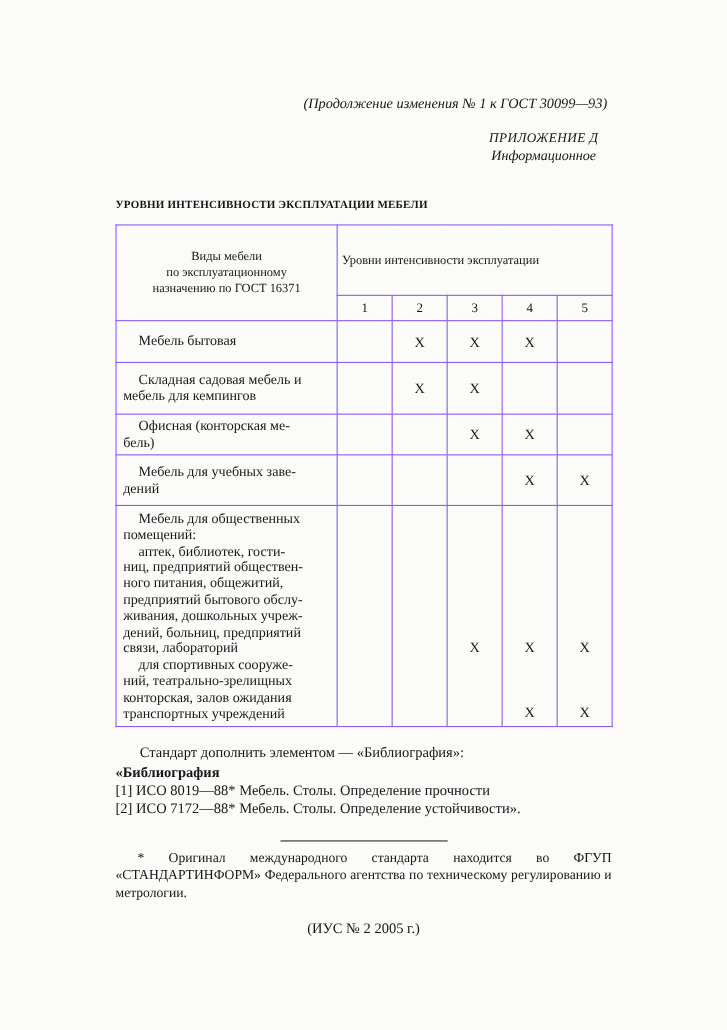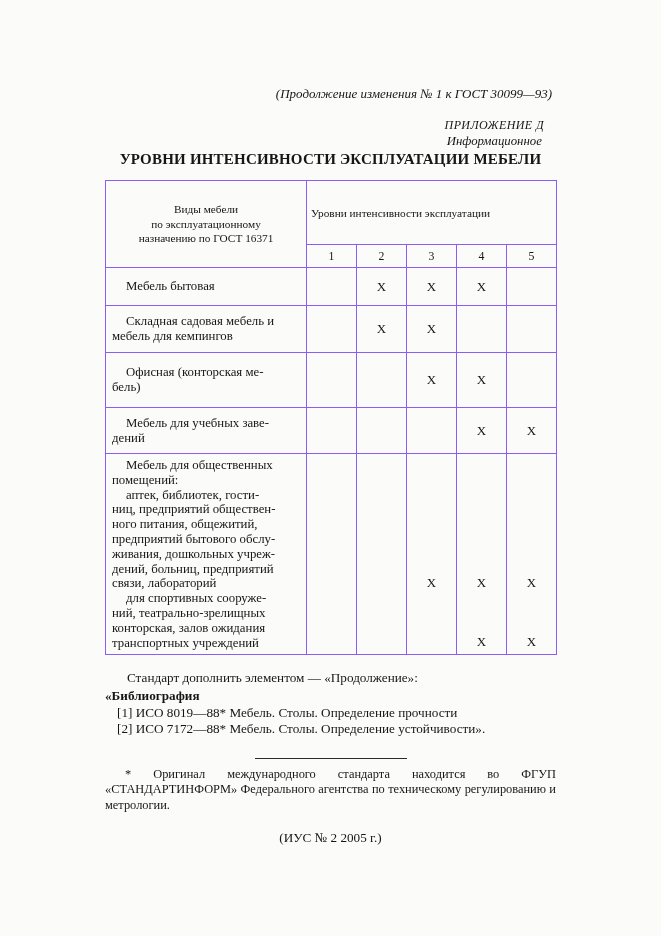--- a/index.html
+++ b/index.html
@@ -28,24 +28,23 @@
   .appendix {
     width: fit-content;
     margin: 16px 12px 0 auto;
     text-align: center;
     font-style: italic;
   }
   .appendix-label { font-size: 12px; letter-spacing: 0.4px; }
   .appendix-type  { font-size: 12.8px; margin-top: 1px; }
 
   .doc-title {
-    margin-top: 2px;
-    text-align: center;
+    margin-top: 32px;
     font-weight: bold;
-    font-size: 15px;
+    font-size: 10px;
     letter-spacing: 0.2px;
   }
 
   table {
     border-collapse: collapse;
     table-layout: fixed;
     width: 451px;
     margin-top: 12px;
   }
   th, td { border: 1px solid #8b5cf6; }
@@ -79,21 +78,21 @@
     text-indent: 14px;
     white-space: pre-line;
   }
   .mark-cell {
     text-align: center;
     vertical-align: middle;
     font-size: 13px;
   }
   tr.r0 { height: 38px; }
   tr.r1 { height: 47px; }
-  tr.r2 { height: 55px; }
+  tr.r2 { height: 37px; }
   tr.r3 { height: 46px; }
   tr.r4 { height: 201px; }
   tr.tall-row .name-cell { vertical-align: top; padding-top: 4px; }
   tr.tall-row .mark-cell { position: relative; }
   .mark-mid    { position: absolute; left: 0; right: 0; top: 60.5%; }
   .mark-bottom { position: absolute; left: 0; right: 0; bottom: 4px; }
 
   .amendment {
     margin-top: 15px;
     font-size: 13.2px;
@@ -102,21 +101,21 @@
   .bib-title {
     margin-top: 2px;
     text-align: left;
     font-weight: bold;
     font-size: 13.2px;
   }
   .bib-items { margin-top: 1px; }
   .bib-item {
     font-size: 13.2px;
     line-height: 15.6px;
-    margin-left: 12px;
+    margin-left: 0;
   }
 
   .footnote-divider {
     margin-top: 22px;
     width: 152px;
     border: 0;
     border-top: 1px solid #2a2a2a;
   }
   .footnote {
     margin-top: 5px;
@@ -246,21 +245,21 @@
             <span class="mark-bottom">X</span>
           </td>
           <td class="mark-cell">
             <span class="mark-mid">X</span>
             <span class="mark-bottom">X</span>
           </td>
         </tr>
       </tbody>
   </table>
 
-  <div class="amendment">Стандарт дополнить элементом — «Продолжение»:</div>
+  <div class="amendment">Стандарт дополнить элементом — «Библиография»:</div>
 
   <div class="bib-title">«Библиография</div>
 
   <div class="bib-items">
     <div class="bib-item">[1] ИСО 8019—88* Мебель. Столы. Определение прочности</div>
     <div class="bib-item">[2] ИСО 7172—88* Мебель. Столы. Определение устойчивости».</div>
   </div>
 
   <hr class="footnote-divider">
 

